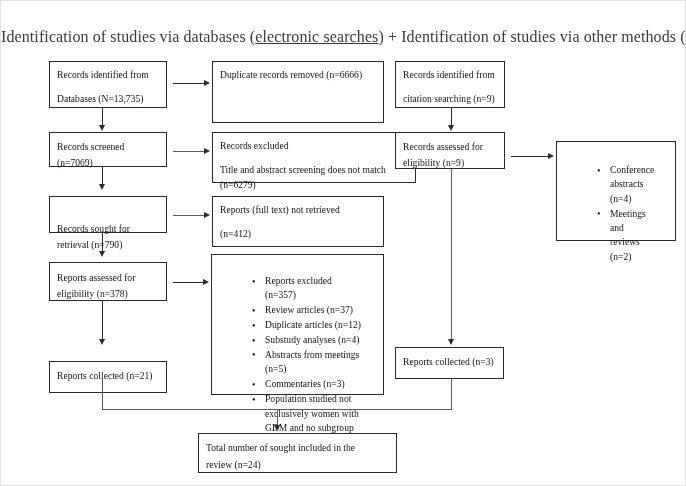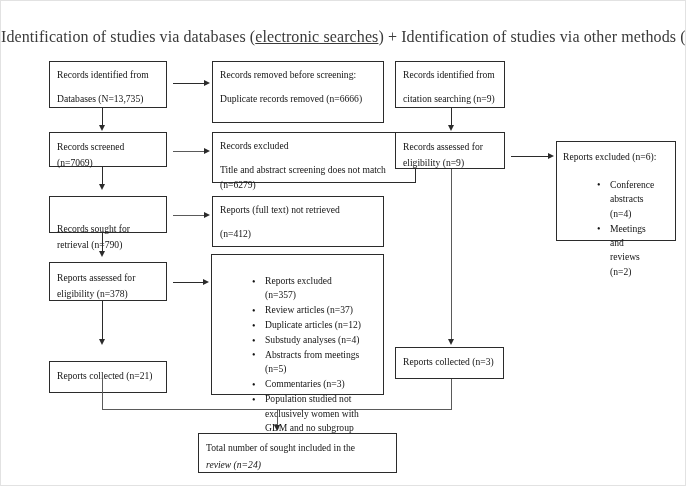--- a/index.html
+++ b/index.html
@@ -109,21 +109,20 @@
   <div class="diagram-title">
     <span>Identification of studies via databases (</span><span class="u">electronic searches</span><span>) + Identification of studies via other methods (</span><span class="u">reference list</span><span>)</span>
   </div>
 
   <div class="node" style="left:48px; top:60px; width:118px; height:47px;">
     <p>Records identified from</p>
     <p>Databases (N=13,735)</p>
   </div>
 
   <div class="node" style="left:211px; top:60px; width:172px; height:62px;">
-    <p>Records removed before screening:</p>
     <p>Duplicate records removed (n=6666)</p>
   </div>
 
   <div class="node" style="left:394px; top:60px; width:110px; height:47px;">
     <p>Records identified from</p>
     <p>citation searching (n=9)</p>
   </div>
 
   <div class="ln h" style="left:172px; top:82px; width:32px;"></div>
   <div class="arrow-r" style="left:203px; top:78.5px;"></div>
@@ -143,21 +142,20 @@
     <p>Records excluded</p>
     <p style="margin-bottom:1px;">Title and abstract screening does not match (n=6279)</p>
   </div>
 
   <div class="node tight" style="left:394px; top:131px; width:110px; height:37px; padding-top:7px;">
     <p>Records assessed for</p>
     <p>eligibility (n=9)</p>
   </div>
 
   <div class="node" style="left:555px; top:140px; width:120px; height:100px; padding:8px 6px;">
-    <div class="lead">Reports excluded (n=6):</div>
     <ul>
       <li>Conference abstracts (n=4)</li>
       <li>Meetings and reviews (n=2)</li>
     </ul>
   </div>
 
   <div class="ln h thin" style="left:172px; top:150px; width:32px;"></div>
   <div class="arrow-r" style="left:203px; top:146.5px;"></div>
 
   <div class="ln v" style="left:101px; top:166px; height:19px;"></div>
@@ -217,16 +215,16 @@
   </div>
 
   <div class="ln v thin" style="left:101px; top:378px; height:30px;"></div>
   <div class="ln v thin" style="left:450px; top:378px; height:30px;"></div>
   <div class="ln h thin" style="left:101px; top:408px; width:350px;"></div>
   <div class="ln v thin" style="left:276px; top:408px; height:18px;"></div>
   <div class="arrow-d" style="left:272.5px; top:424px;"></div>
 
   <div class="node" style="left:197px; top:432px; width:199px; height:40px; padding-top:7px;">
     <p style="margin-bottom:2px;">Total number of sought included in the</p>
-    <p style="margin-bottom:0;font-style:italic;">review (n=24)</p>
+    <p style="margin-bottom:0;">review (n=24)</p>
   </div>
 
 </div>
 
 </body></html>

